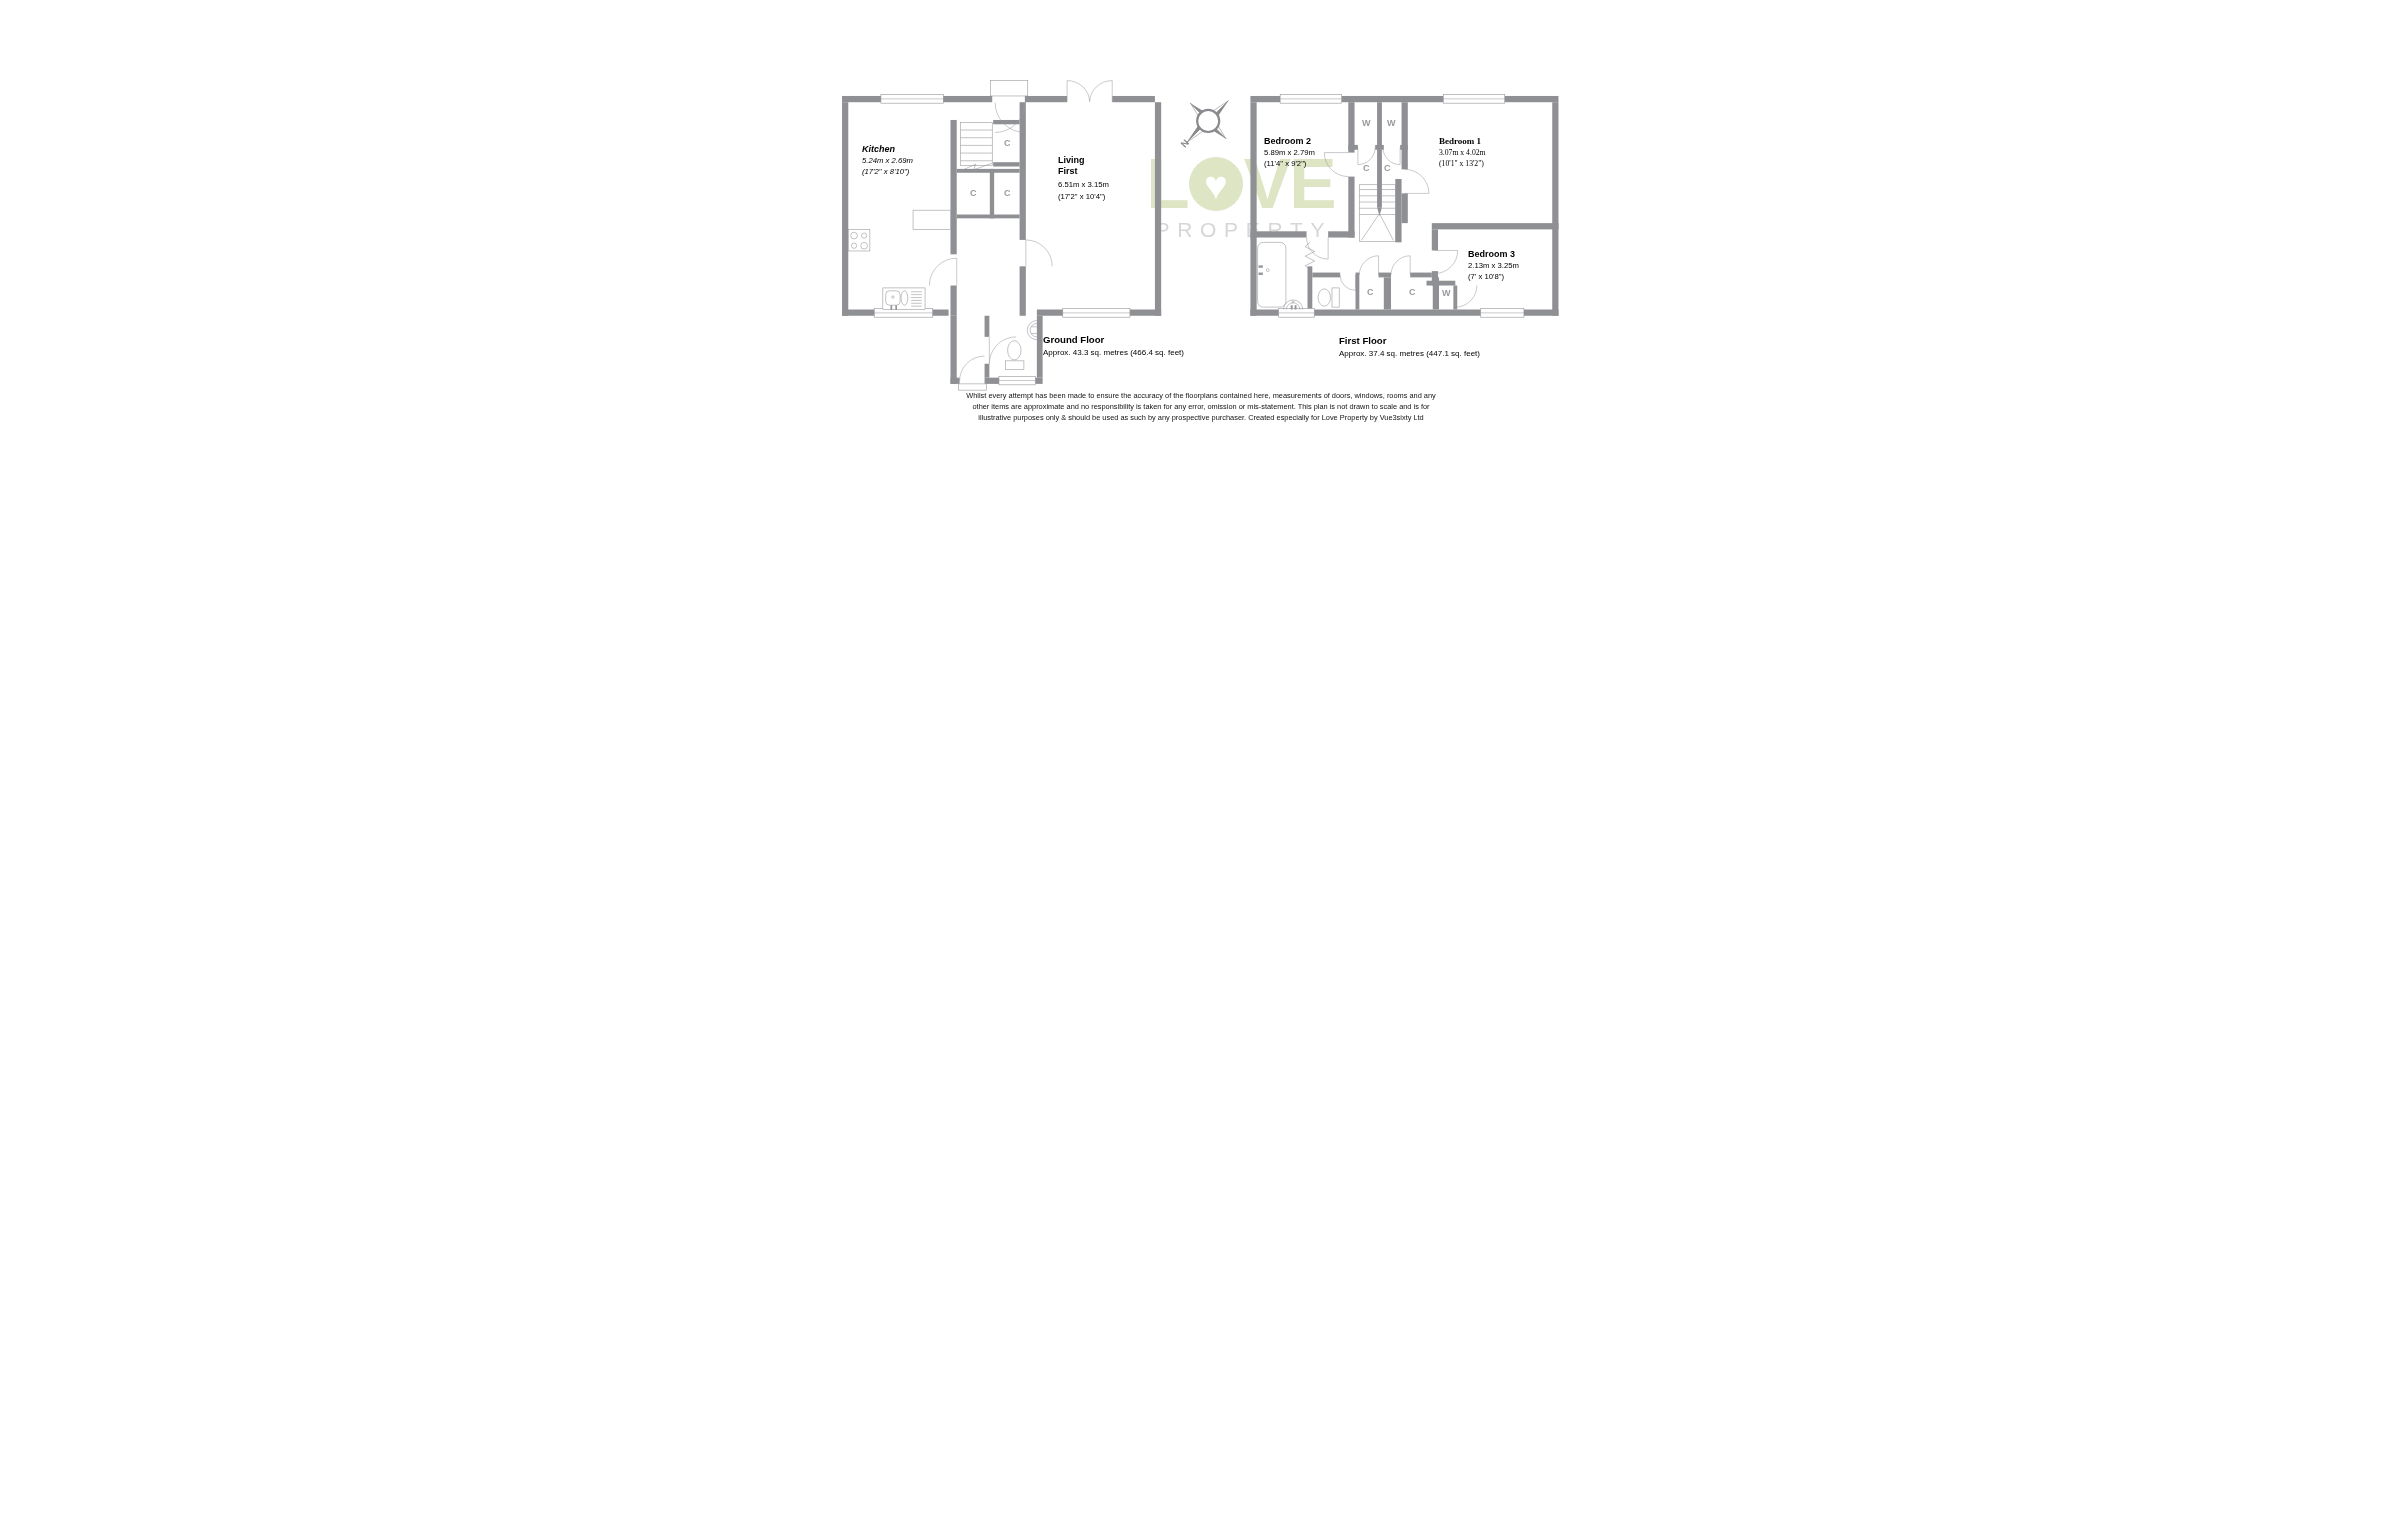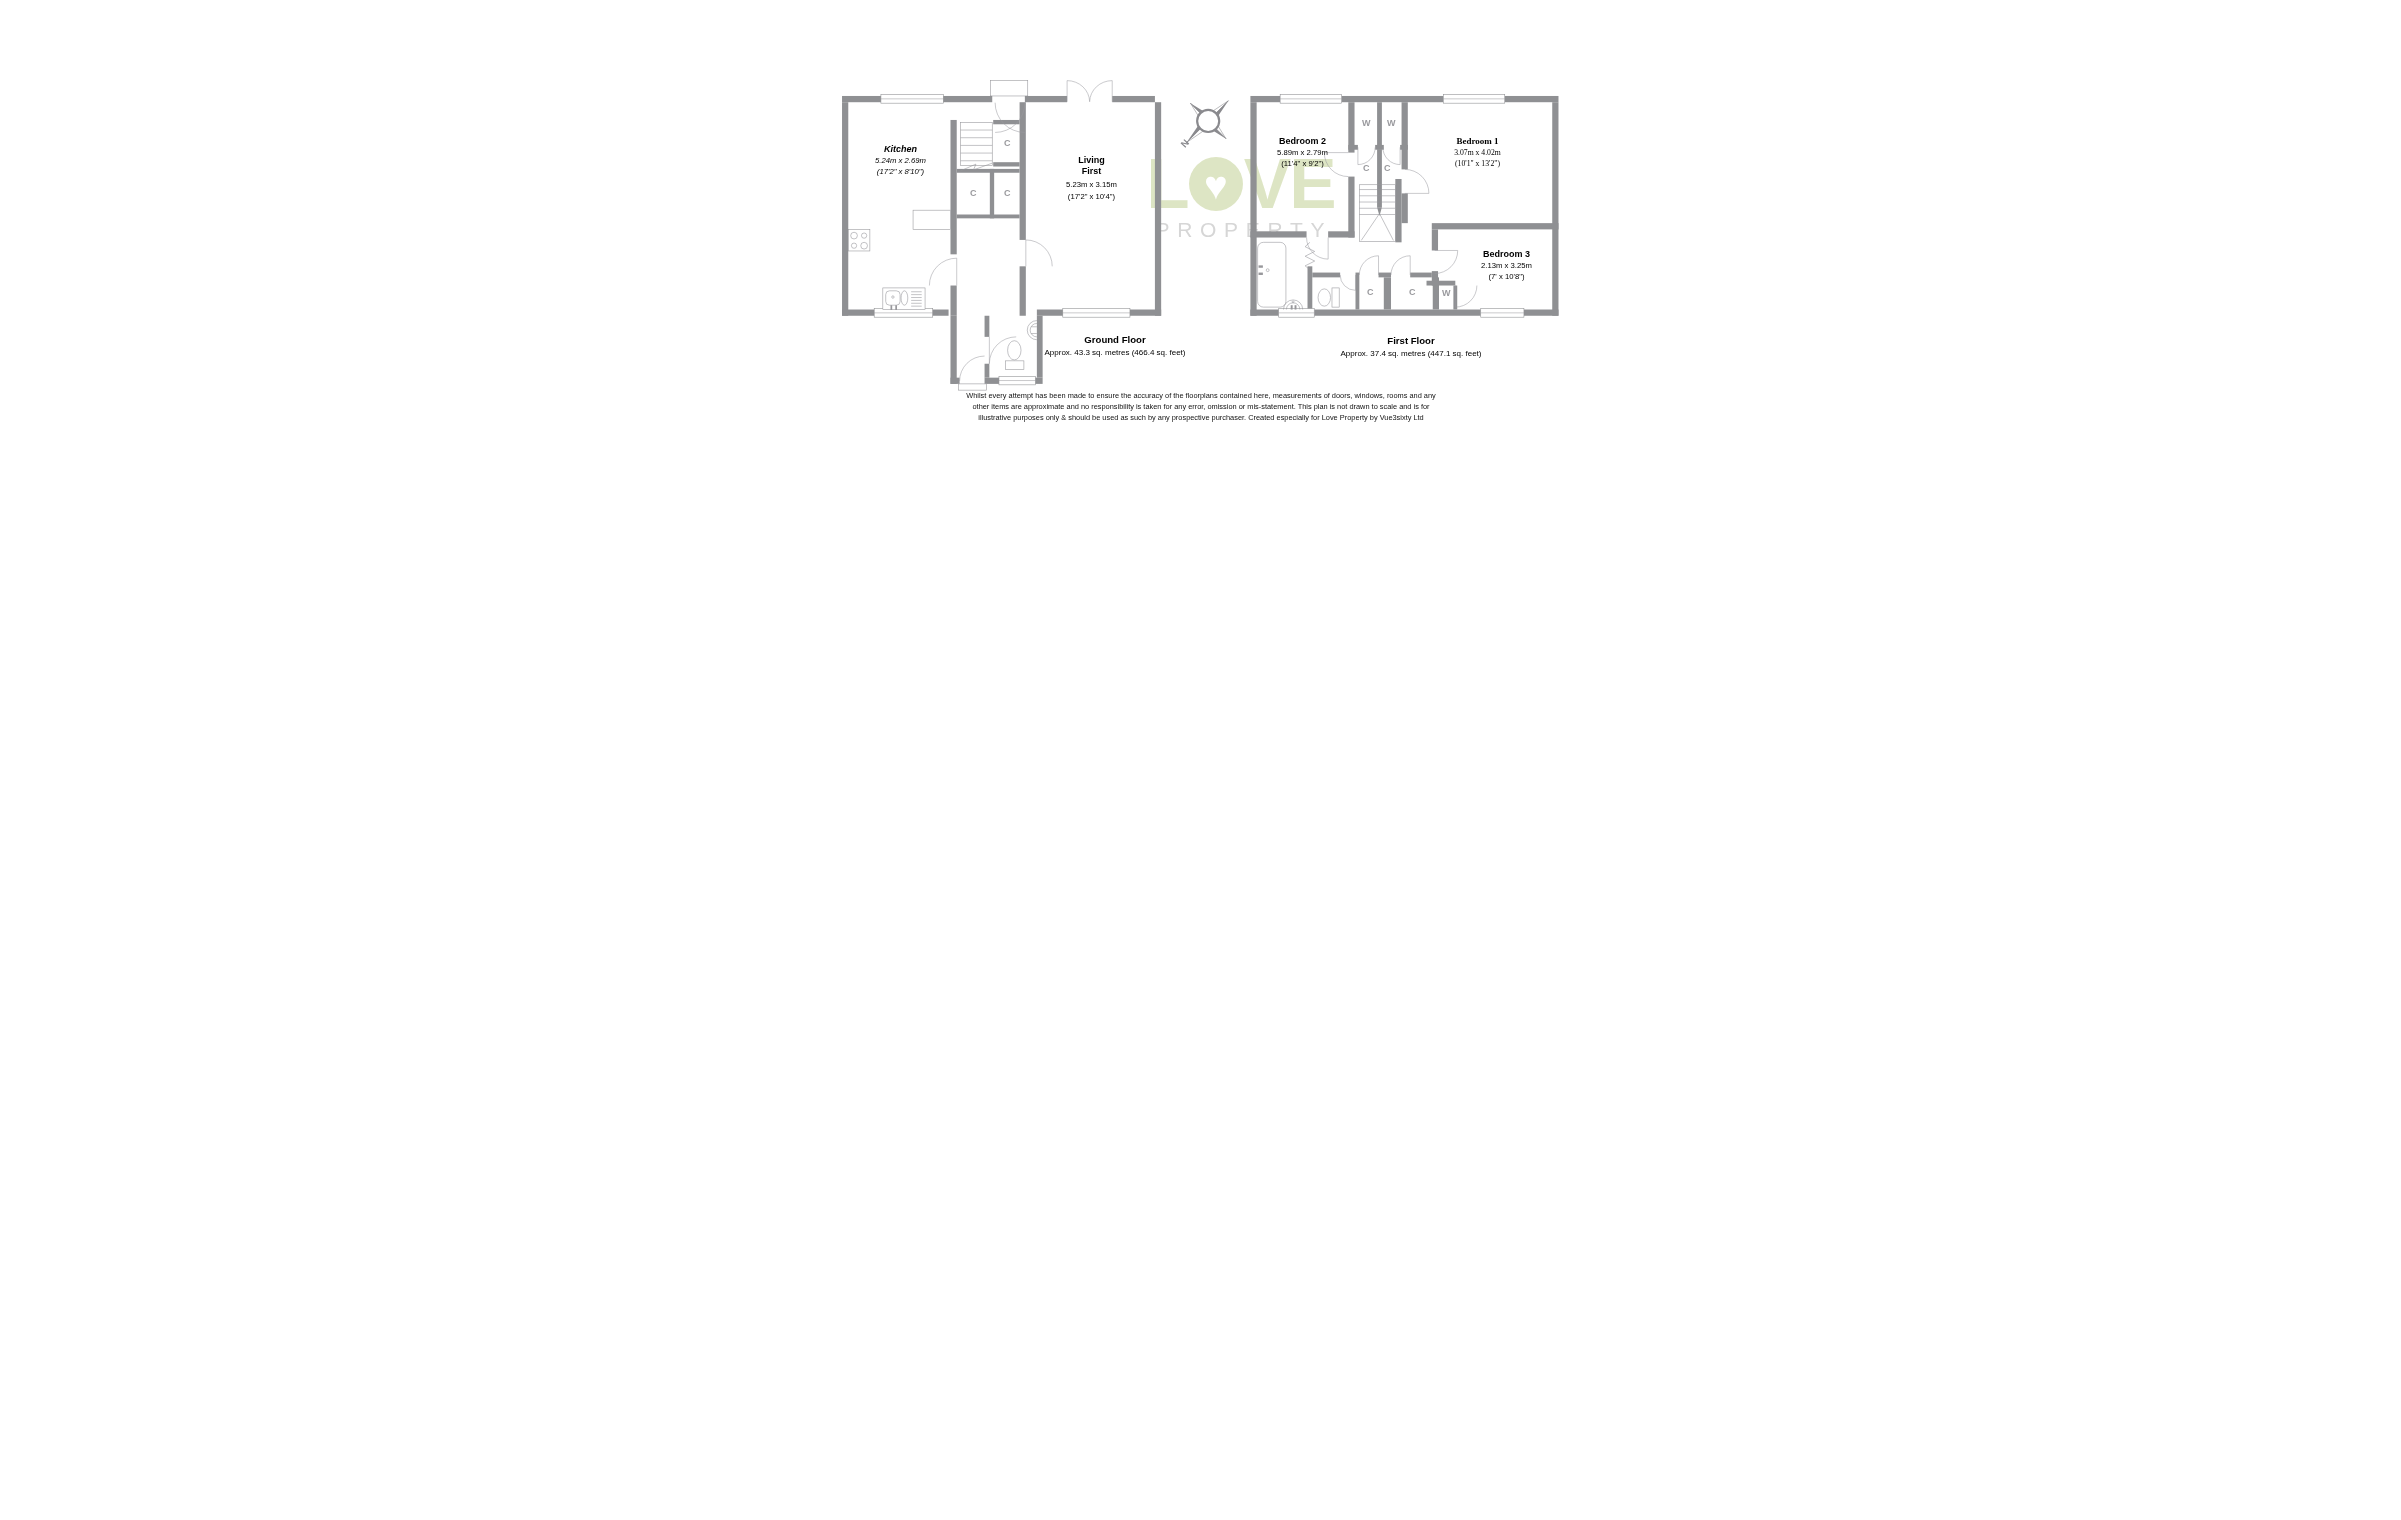--- a/index.html
+++ b/index.html
@@ -12,21 +12,21 @@
   .wall{fill:#8F9093;}
   .thin{fill:#fff;stroke:#97979B;stroke-width:1.2;}
   .nofill{fill:none;stroke:#97979B;stroke-width:1.2;}
   .win{fill:#fff;stroke:#8F9093;stroke-width:1.2;}
   .winline{stroke:#8F9093;stroke-width:1;}
   .arc{fill:none;stroke:#9B9B9F;stroke-width:1.1;}
   .fixline{stroke:#97979B;stroke-width:1.2;fill:none;}
   .fixfill{fill:#97979B;}
   .compass-fill{fill:#8A8A8E;}
   .compass-line{fill:none;stroke:#8A8A8E;stroke-width:1.4;}
-  .lbl{position:absolute;z-index:3;text-align:center;}
+  .lbl{position:absolute;z-index:3;}
   .room-name{font-size:9px;font-weight:bold;line-height:1.2;}
   .room-dims{font-size:7.7px;line-height:1.45;}
   .closet{position:absolute;z-index:3;width:12.5px;text-align:center;font-size:9px;font-weight:bold;color:#9A9A9E;}
   .floor-name{font-size:9.6px;font-weight:bold;}
   .floor-area{font-size:8px;margin-top:3.4px;}
   #watermark{position:absolute;left:318px;top:155px;width:197px;z-index:1;text-align:center;opacity:.95;}
   #wm-love{display:flex;align-items:center;justify-content:center;color:#DCE4C1;font-weight:bold;font-size:71px;line-height:58px;letter-spacing:-1.9px;}
   #wm-heart-circle{display:inline-block;width:54px;height:54px;border-radius:50%;background:#DCE4C1;margin:0 1px;position:relative;}
   #wm-heart-circle span{position:absolute;left:0;top:1px;width:100%;text-align:center;font-size:40px;line-height:54px;color:#fff;letter-spacing:0;}
   #wm-prop{margin-top:4.8px;font-size:21px;font-weight:400;color:#D4D4D4;letter-spacing:7.7px;padding-left:6.7px;}
@@ -278,21 +278,21 @@
   </svg>
 
   <div class="lbl" style="left:38px;top:144px;width:77px;font-style:italic;">
     <div class="room-name">Kitchen</div>
     <div class="room-dims">5.24m x 2.69m</div>
     <div class="room-dims">(17'2" x 8'10")</div>
   </div>
   <div class="lbl" style="left:234px;top:155px;width:67px;">
     <div class="room-name">Living</div>
     <div class="room-name">First</div>
-    <div class="room-dims" style="margin-top:2.9px;">5.23m x 3.15m</div>
+    <div class="room-dims" style="margin-top:2.9px;">6.51m x 3.15m</div>
     <div class="room-dims">(17'2" x 10'4")</div>
   </div>
   <div class="lbl" style="left:440px;top:136px;width:77px;">
     <div class="room-name">Bedroom 2</div>
     <div class="room-dims">5.89m x 2.79m</div>
     <div class="room-dims">(11'4" x 9'2")</div>
   </div>
   <div class="lbl" style="left:615px;top:136px;width:77px;font-family:Liberation Serif, serif;">
     <div class="room-name">Bedroom 1</div>
     <div class="room-dims">3.07m x 4.02m</div>

